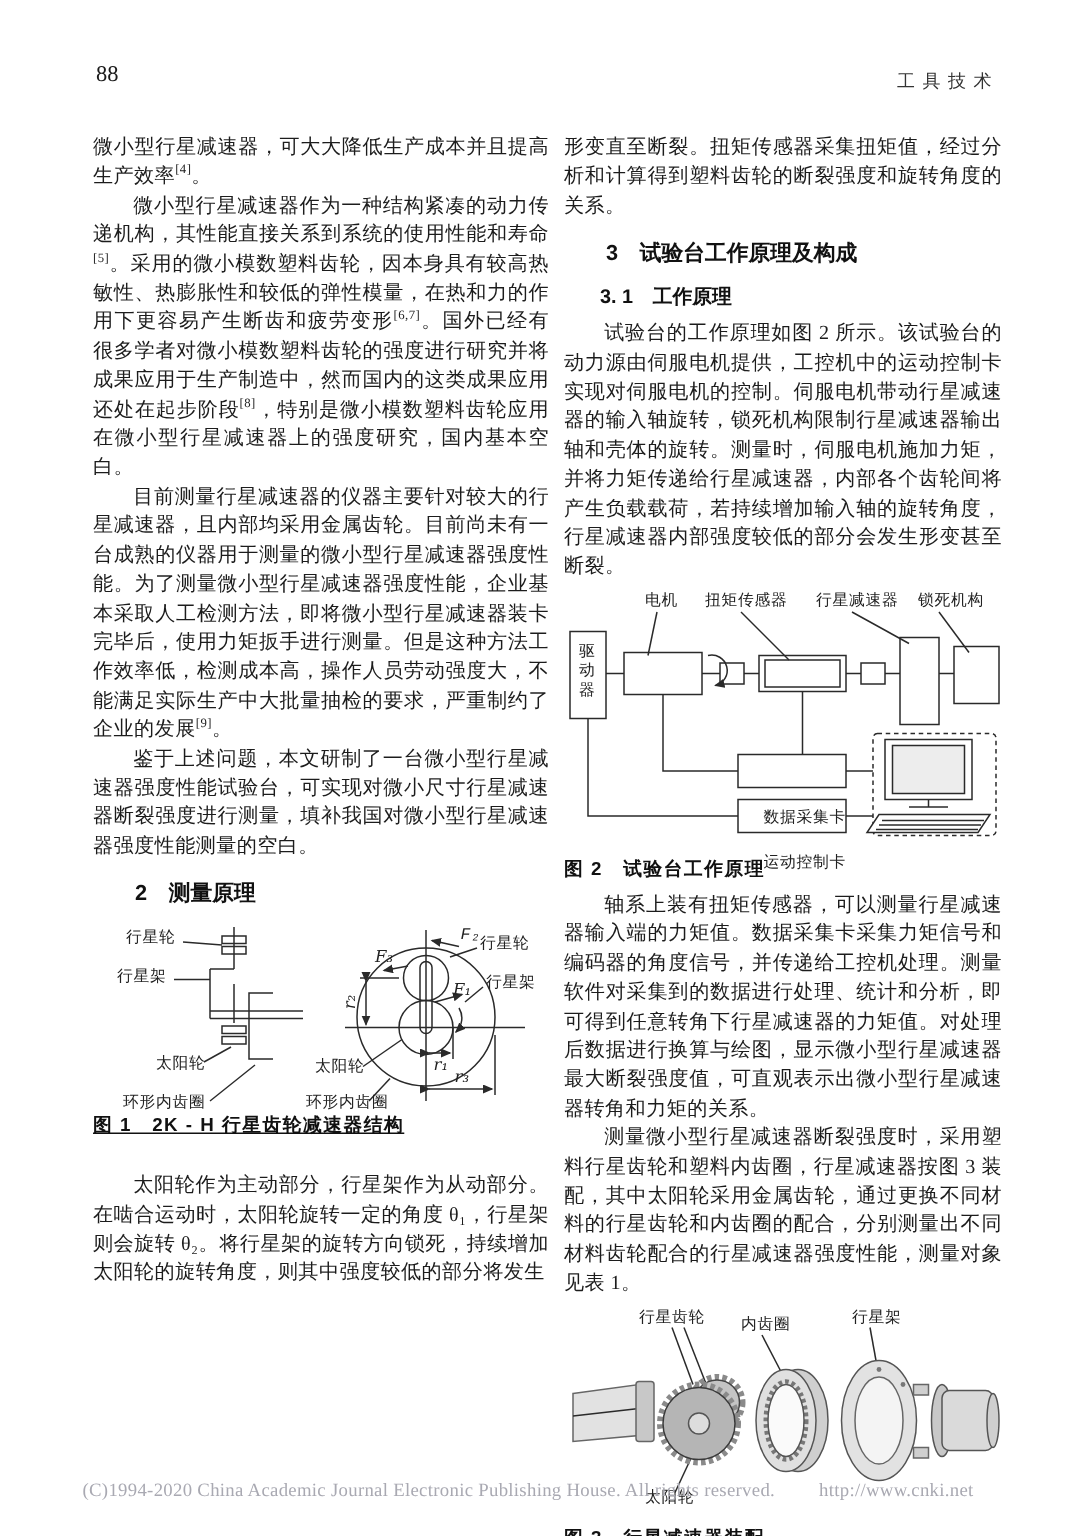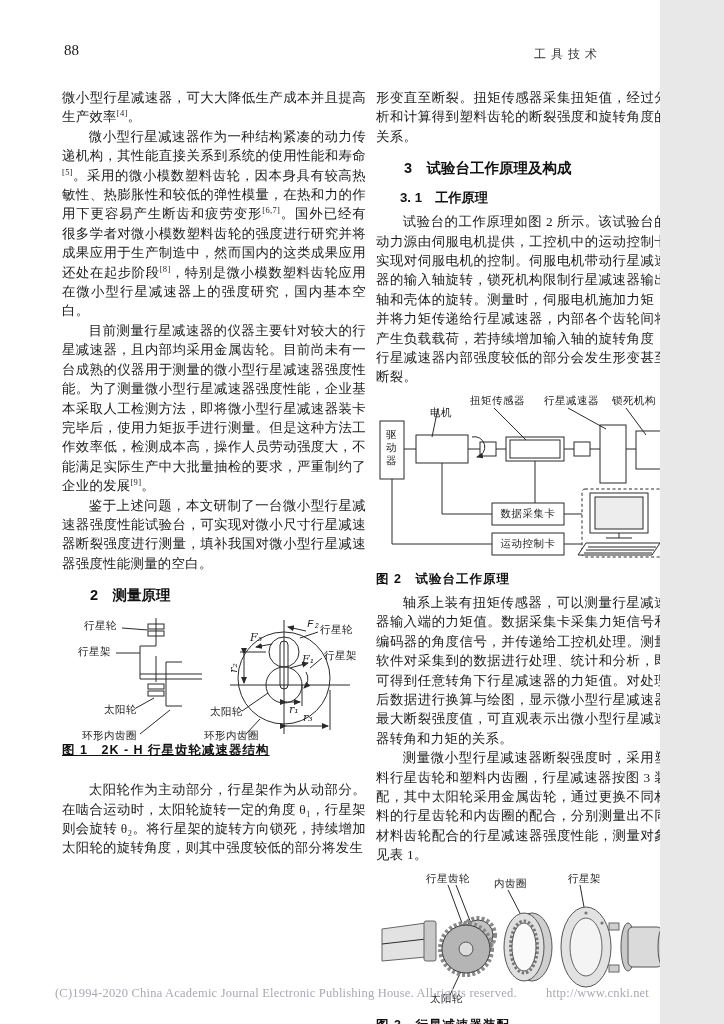--- a/index.html
+++ b/index.html
@@ -1,18 +1,18 @@
 <!DOCTYPE html>
 <html><head>
 <meta charset="utf-8">
 <style>
   html,body { margin:0; padding:0; }
   body { background:#e8e8e8; }
   .page {
-    position:relative; width:660px; height:1024px; background:#ffffff;
+    position:relative; width:724px; height:1024px; background:#ffffff;
     font-family:"Liberation Serif","DejaVu Serif",serif; color:#1a1a1a;
     overflow:hidden;
   }
   
   .hdr-num { position:absolute; left:64px; top:42px; font-size:15px; }
   .hdr-journal { position:absolute; right:58px; top:46px; font-size:12px; letter-spacing:5px; color:#333; }
   
   .col { position:absolute; top:88px; }
   .col-left  { left:62px;  width:304px; }
   .col-right { left:376px; width:292px; }
@@ -32,21 +32,21 @@
   }
   
   .fig { position:relative; margin:8px 0 6px 0; }
   .fig svg { display:block; }
   .fig .flabel {
     position:absolute; font-size:10.5px; line-height:12px; color:#222;
     white-space:nowrap; letter-spacing:0.5px;
   }
   .fig .math { font-style:italic; font-family:"DejaVu Serif",serif; font-size:11px; letter-spacing:0; }
   .fig .vert { white-space:normal; width:13px; word-break:break-all; line-height:13px; text-align:center; }
-  .fig .boxlabel { text-align:center; }
+  .fig .boxlabel { text-align:right;margin-top:32px; }
   .fig .rot90 { transform:rotate(-90deg); transform-origin:center; }
   .caption {
     font-family:"Liberation Sans","DejaVu Sans",sans-serif; font-weight:700;
     font-size:12.5px; margin:4px 0 2px 0; color:#111; letter-spacing:1px;
   }
   
   .footer {
     position:absolute; left:55px; top:986px; width:640px;
     font-size:12.5px; color:#a9a9b2; letter-spacing:0.2px; white-space:nowrap;
   }
@@ -189,21 +189,21 @@
         <rect class="ln" x="206" y="94" width="82" height="68" rx="3" stroke-dasharray="3 2.5"></rect>
         <rect class="ln" x="214" y="98" width="58" height="40"></rect>
         <rect x="219" y="102" width="48" height="32" fill="#ededed" stroke="#2a2a2a"></rect>
         <line x1="243" y1="138" x2="243" y2="143"></line>
         <line x1="230" y1="143" x2="256" y2="143"></line>
         <polygon points="210,148 284,148 276,160 202,160" fill="#ffffff" stroke="#2a2a2a"></polygon>
         <line x1="212" y1="152" x2="280" y2="152" stroke-width="0.6"></line>
         <line x1="210" y1="155" x2="278" y2="155" stroke-width="0.6"></line>
         <line x1="208" y1="158" x2="276" y2="158" stroke-width="0.6"></line>
       </svg>
-      <span class="flabel" style="left:54px;top:12px;">电机</span>
+      <span class="flabel" style="left:54px;top:0;">电机</span>
       <span class="flabel" style="left:94px;top:0;">扭矩传感器</span>
       <span class="flabel" style="left:168px;top:0;">行星减速器</span>
       <span class="flabel" style="left:236px;top:0;">锁死机构</span>
       <span class="flabel vert" style="left:9px;top:33px;">驱动器</span>
       <span class="flabel boxlabel" style="left:116px;top:113px;width:72px;">数据采集卡</span>
       <span class="flabel boxlabel" style="left:116px;top:143px;width:72px;">运动控制卡</span>
       <div class="caption" style="position:absolute;left:0;top:172px;width:292px;">图 2　试验台工作原理</div>
     </div>
 
     <p class="body ind">轴系上装有扭矩传感器，可以测量行星减速器输入端的力矩值。数据采集卡采集力矩信号和编码器的角度信号，并传递给工控机处理。测量软件对采集到的数据进行处理、统计和分析，即可得到任意转角下行星减速器的力矩值。对处理后数据进行换算与绘图，显示微小型行星减速器最大断裂强度值，可直观表示出微小型行星减速器转角和力矩的关系。</p>

